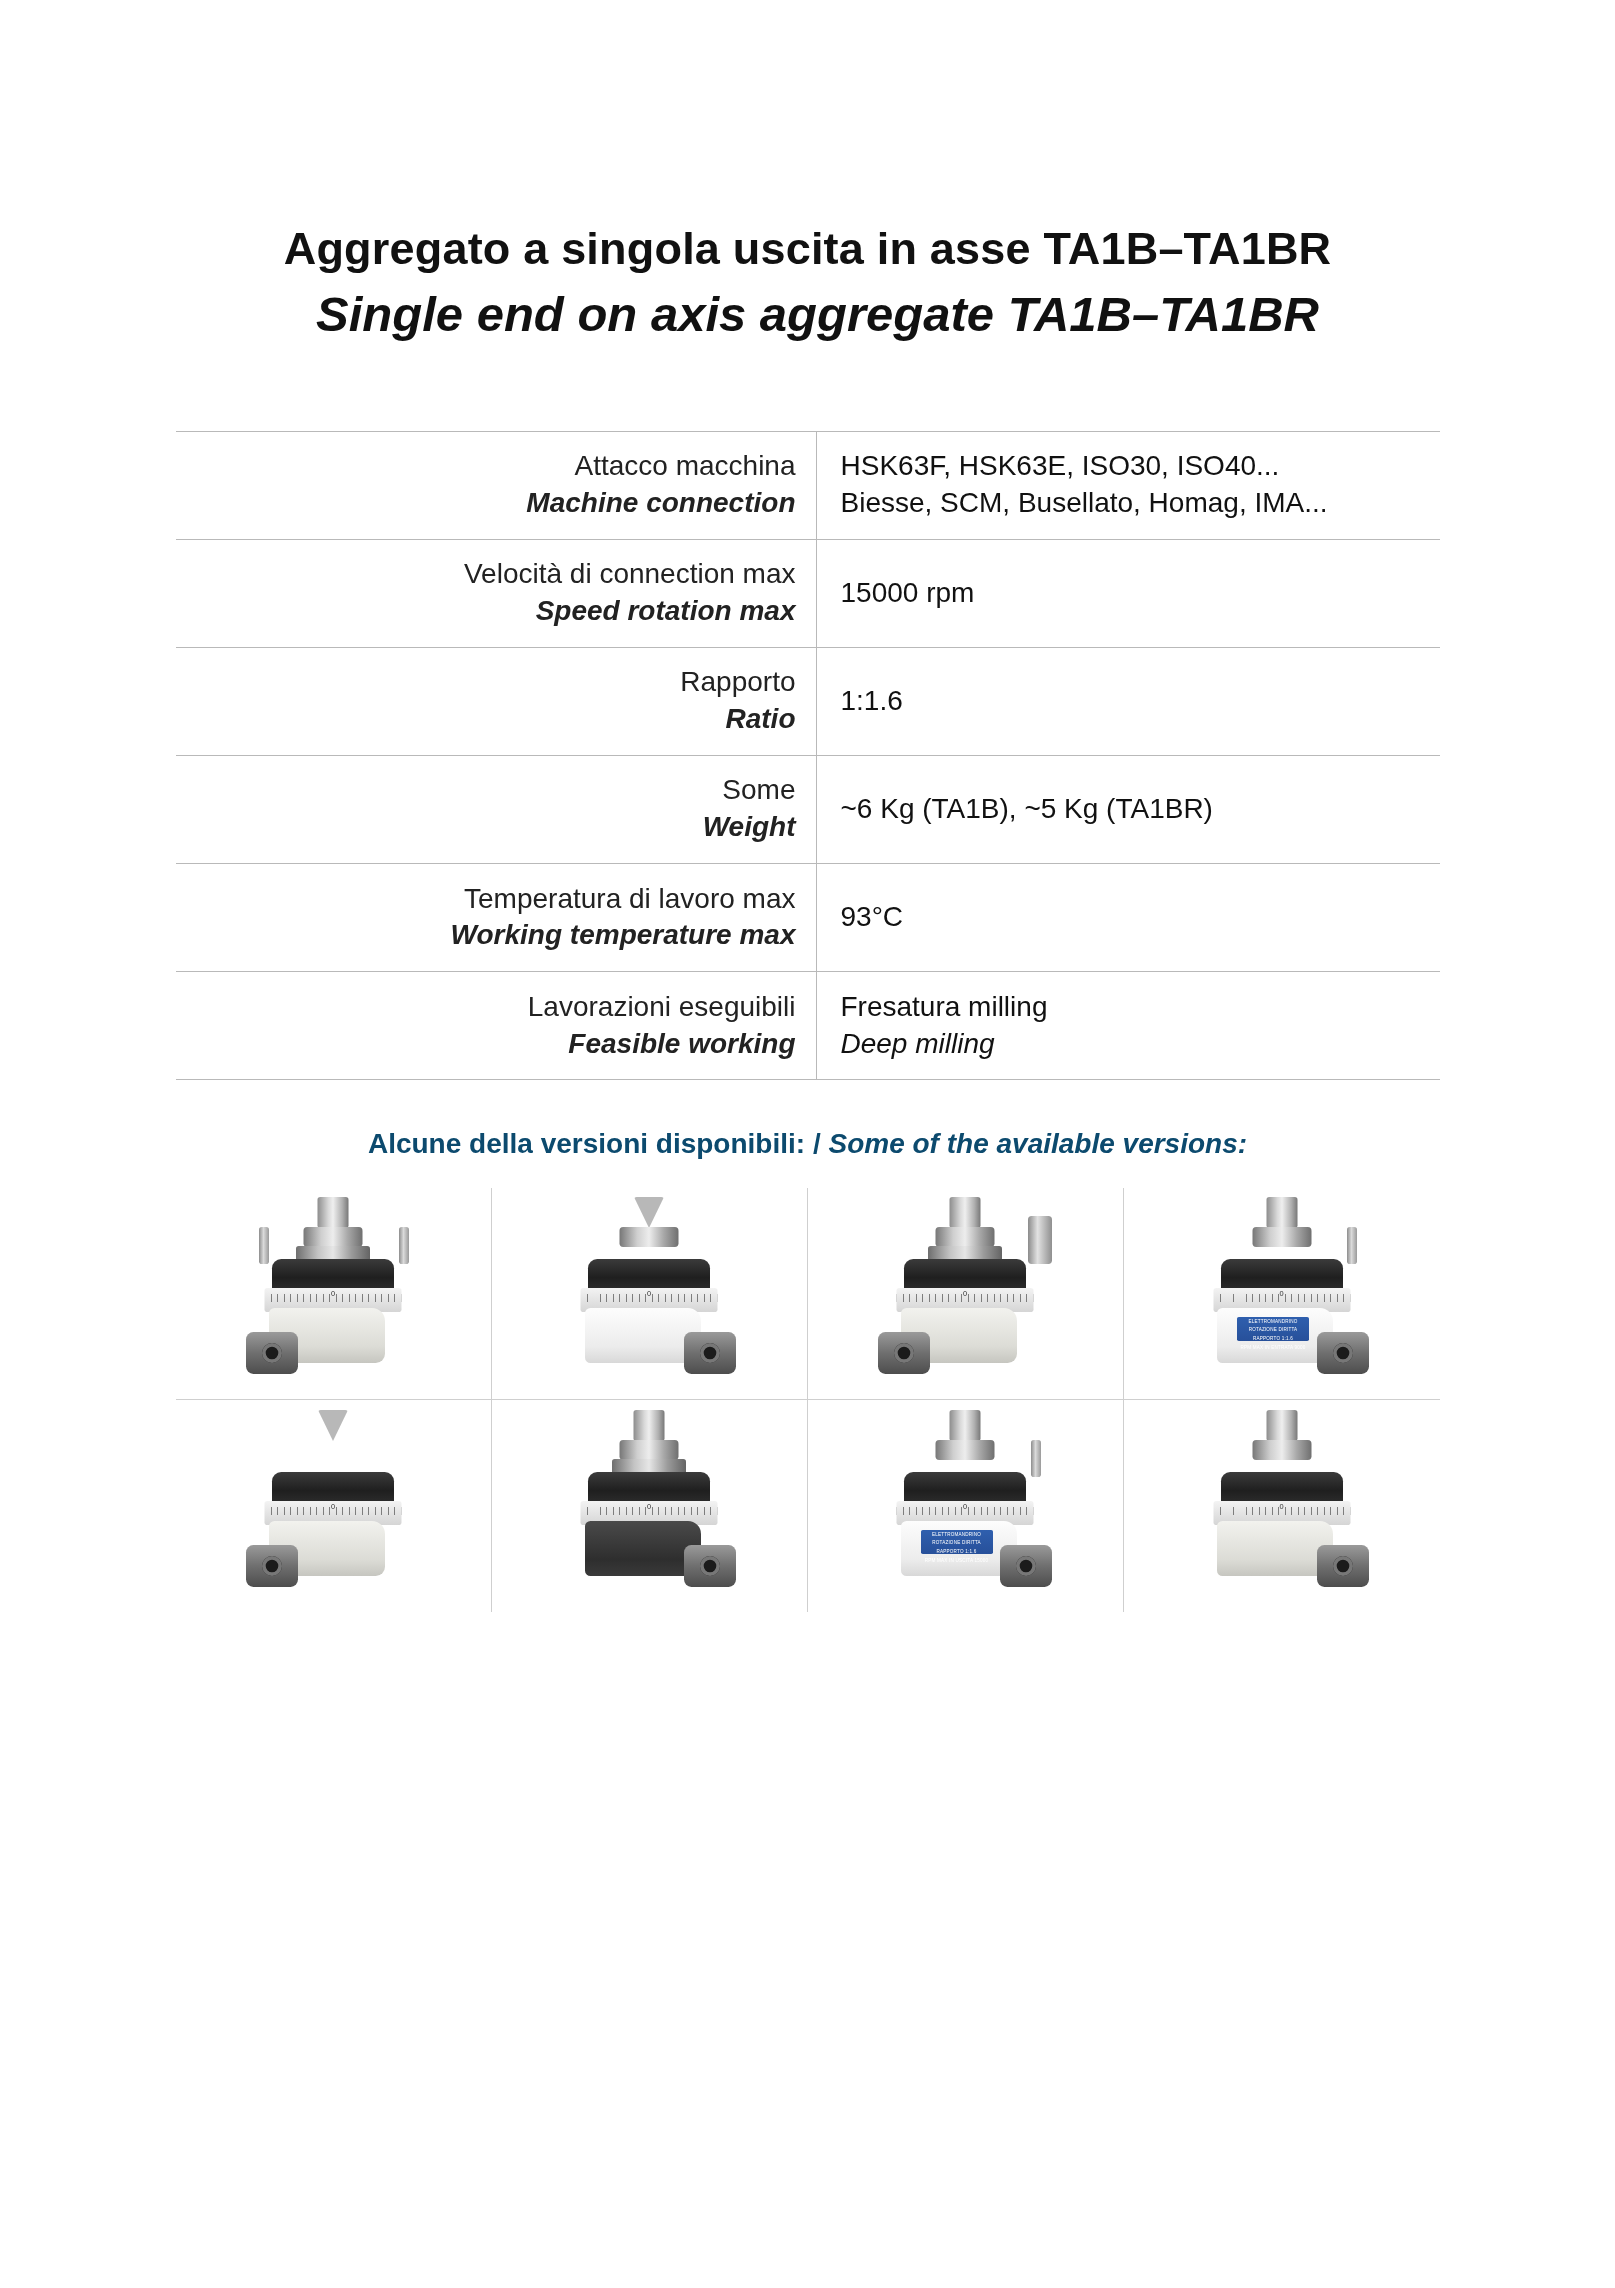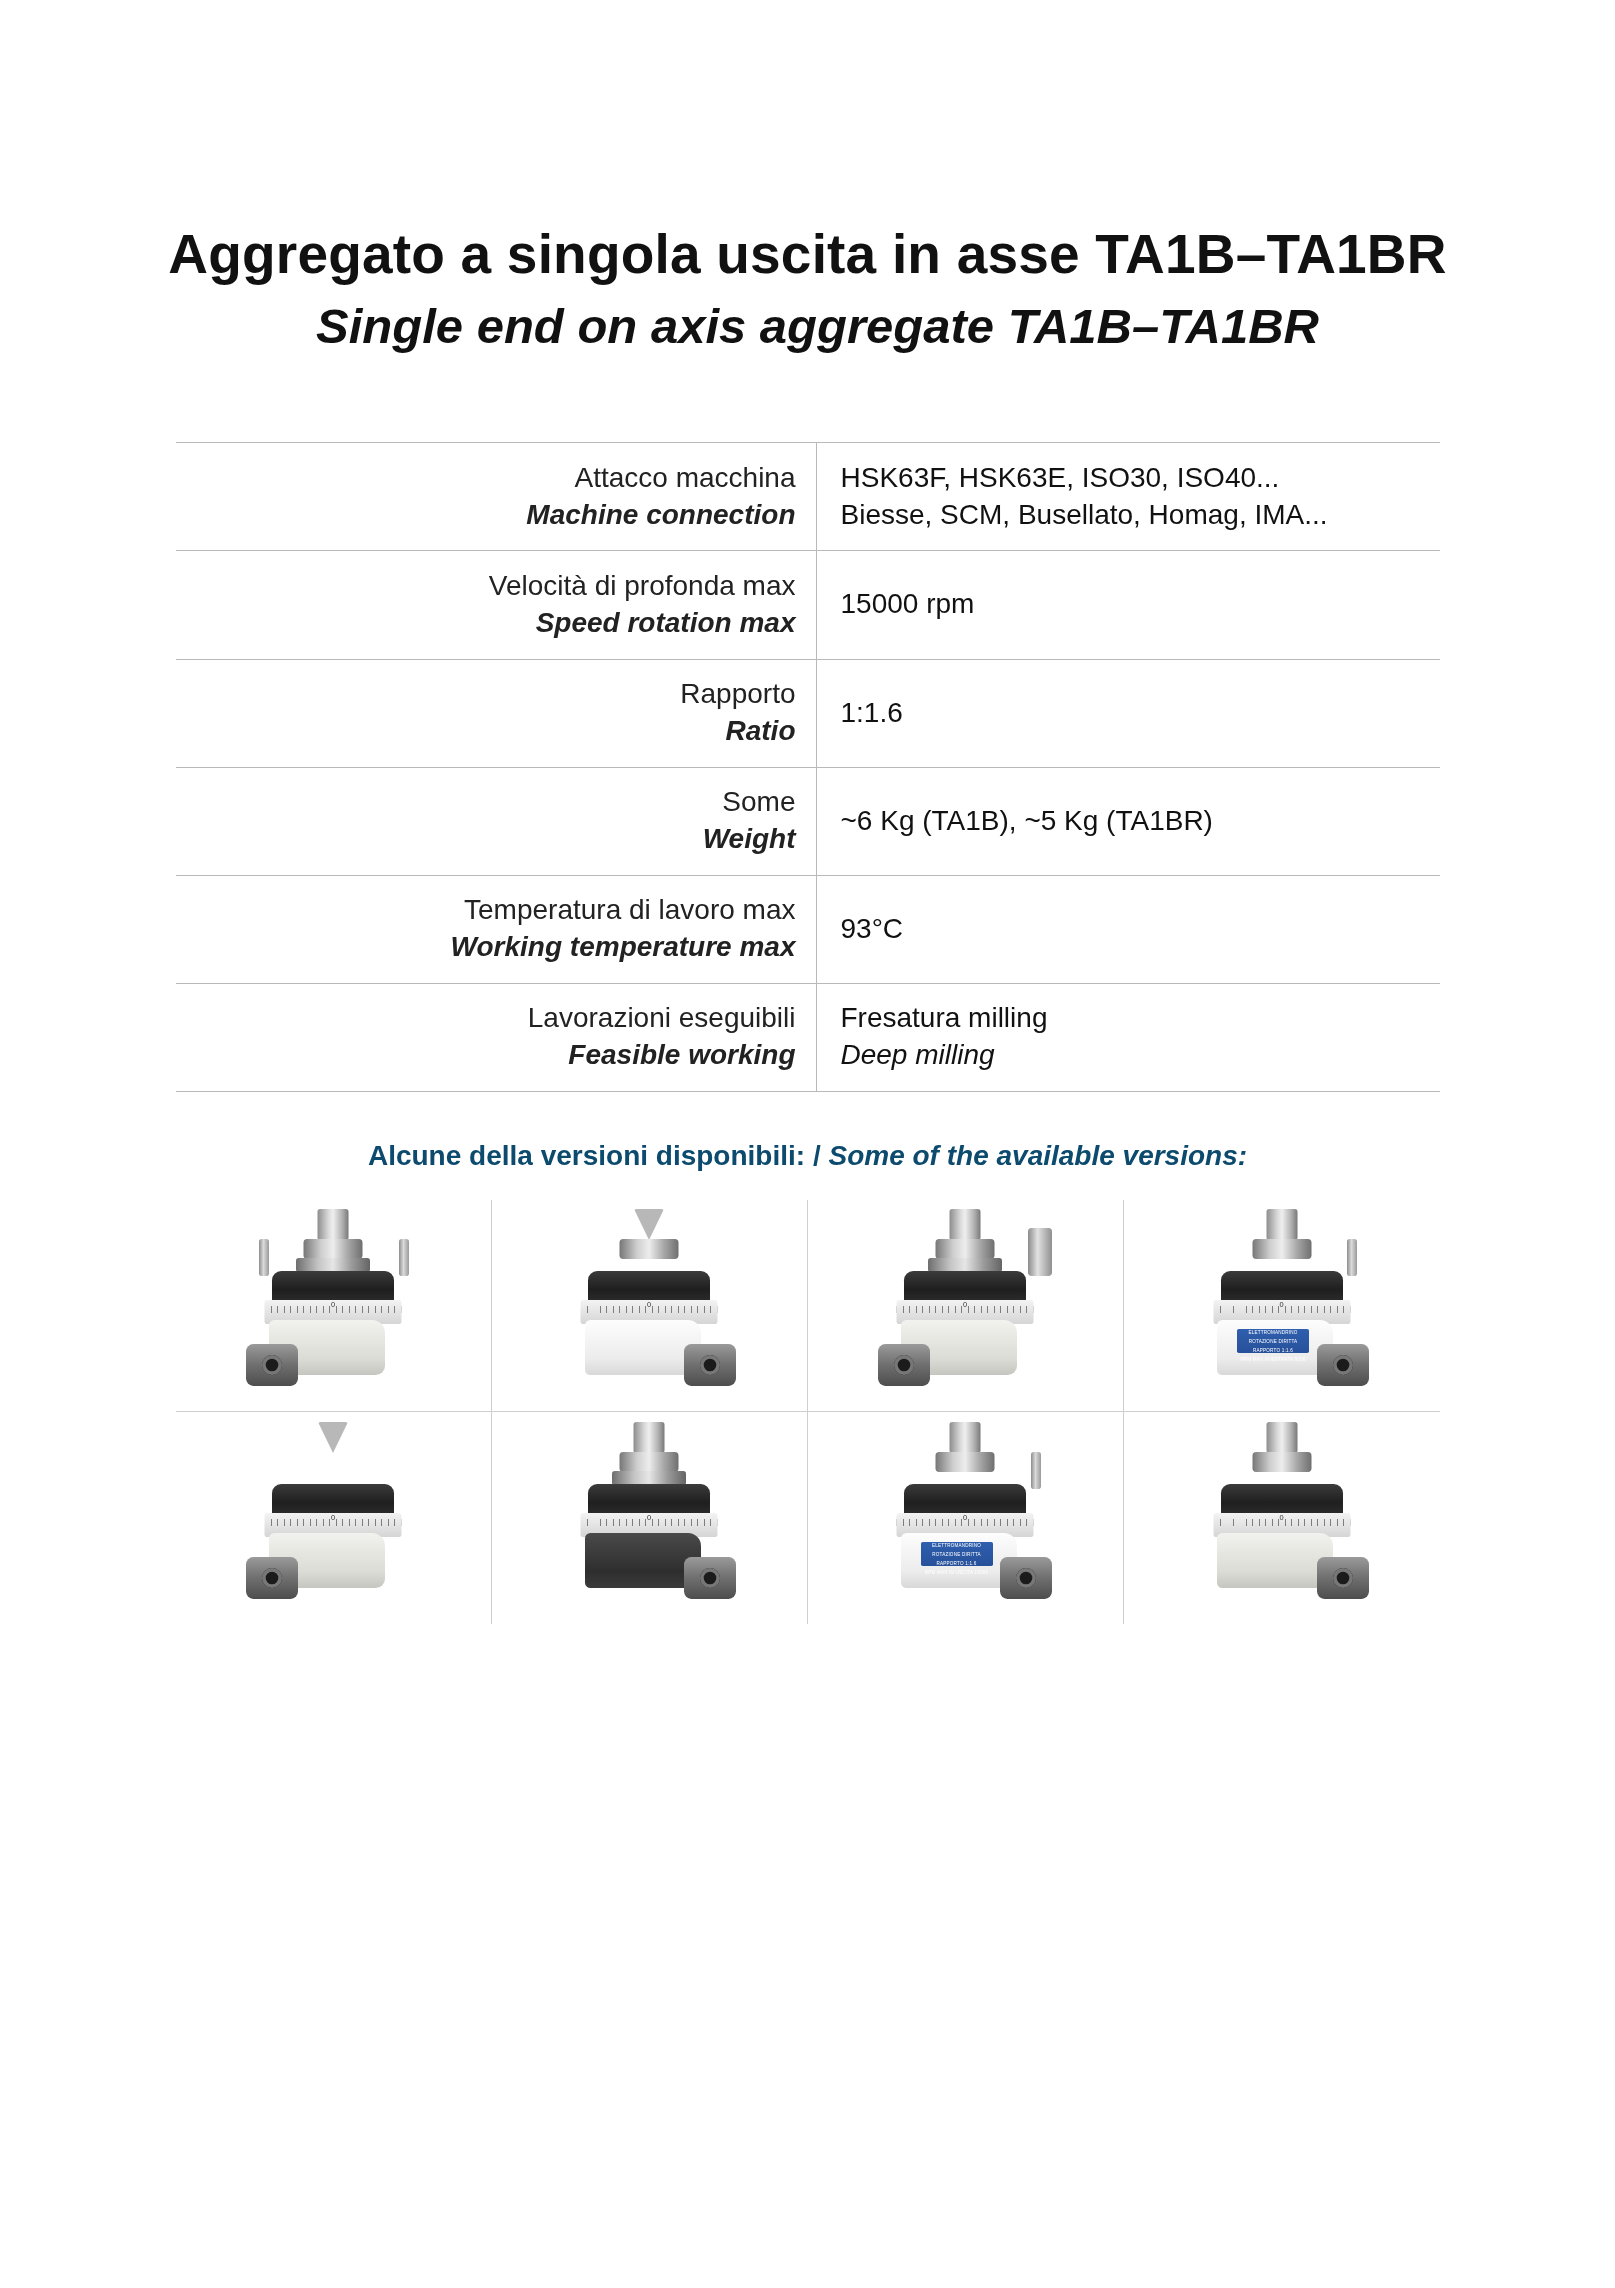--- a/index.html
+++ b/index.html
@@ -21,21 +21,21 @@
     height: 2289px;
     box-sizing: border-box;
   }
 
   
   .title-block {
     margin-top: 222px;
     text-align: center;
   }
   .title-it {
-    font-size: 55px;
+    font-size: 45px;
     font-weight: 600;
     letter-spacing: 0.2px;
     color: #111;
     line-height: 1.18;
   }
   .title-en {
     font-size: 49px;
     font-weight: 700;
     font-style: italic;
     color: #111;
@@ -293,21 +293,21 @@
           <span class="lab-it">Attacco macchina</span>
           <span class="lab-en">Machine connection</span>
         </td>
         <td class="cell-value">
           <span class="val-line">HSK63F, HSK63E, ISO30, ISO40...</span>
           <span class="val-line">Biesse, SCM, Busellato, Homag, IMA...</span>
         </td>
       </tr>
       <tr>
         <td class="cell-label">
-          <span class="lab-it">Velocità di profonda max</span>
+          <span class="lab-it">Velocità di connection max</span>
           <span class="lab-en">Speed rotation max</span>
         </td>
         <td class="cell-value">
           <span class="val-line">15000 rpm</span>
         </td>
       </tr>
       <tr>
         <td class="cell-label">
           <span class="lab-it">Rapporto</span>
           <span class="lab-en">Ratio</span>

